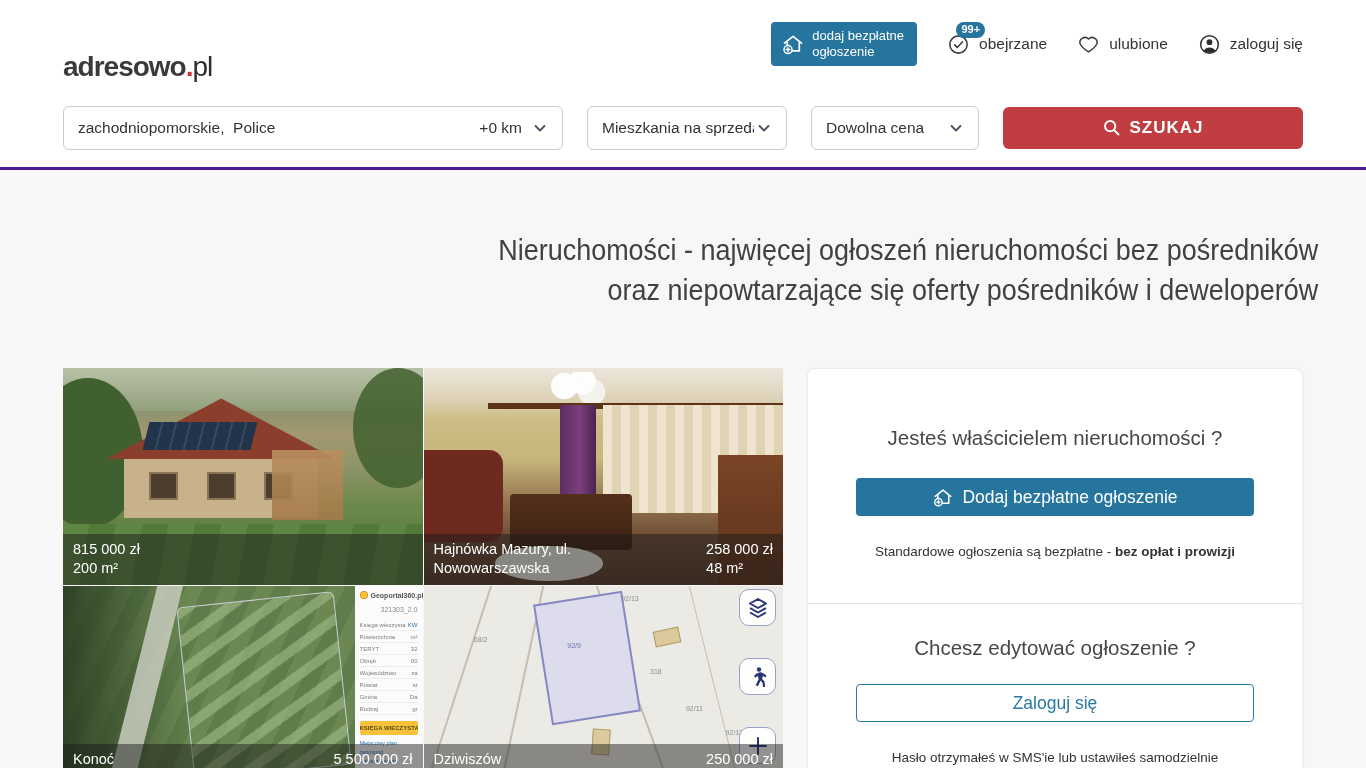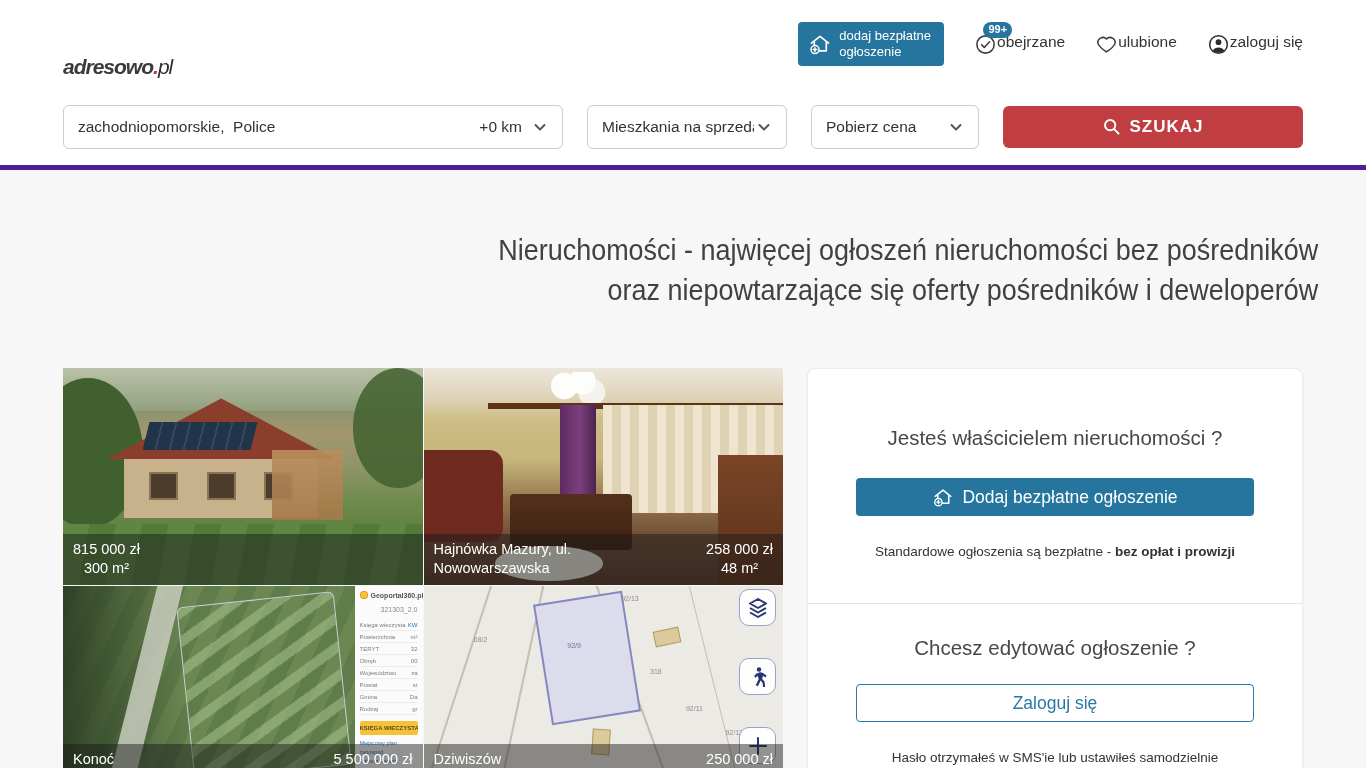--- a/index.html
+++ b/index.html
@@ -1,34 +1,34 @@
 <!DOCTYPE html>
 <html lang="pl"><head>
 <meta charset="utf-8">
 <style>
   * { margin:0; padding:0; box-sizing:border-box; }
   html,body { width:1366px; height:768px; overflow:hidden; }
   body { font-family:"Liberation Sans", sans-serif; color:#3c3c3c; background:#f7f7f8; }
 
   
   .header { background:#fff; height:88px; display:flex; align-items:center; justify-content:space-between; padding:0 63px; }
-  .logo { font-size:21px; font-style:italic; letter-spacing:-1px; cursor:pointer; white-space:nowrap;margin-top:46px; }
+  .logo { font-size:28px; letter-spacing:-1px; cursor:pointer; white-space:nowrap;margin-top:46px; }
   .logo .w { font-weight:700; color:#3a3a3a; }
   .logo .d { font-weight:700; color:#cf3338; }
   .logo .t { font-weight:300; color:#2e2e2e; }
   .hdr-right { display:flex; align-items:center; gap:30px; }
-  .hdr-item { display:flex; font-size:15.5px; color:#333; cursor:pointer; }
+  .hdr-item { display:flex; align-items:center; gap:9px; font-size:15.5px; color:#333; cursor:pointer; }
   .hdr-icon { width:23px; height:23px; position:relative; flex:0 0 auto; }
   .hdr-icon svg { width:100%; height:100%; display:block; }
   .badge { position:absolute; top:-11px; right:-15px; background:#26759e; color:#fff; font-size:11px; font-weight:700; line-height:1; padding:2px 5px 3px; border-radius:8px; }
   .btn-add { display:flex; align-items:center; gap:7px; background:#26759e; color:#fff; border:none; border-radius:4px; padding:6px 13px 6px 10px; font-size:13px; line-height:1.2; text-align:left; cursor:pointer; font-family:inherit; }
   .btn-add svg { width:24px; height:24px; }
 
   
-  .searchbar { background:#fff; height:82px; display:flex; align-items:center; gap:24px; padding:0 63px; border-bottom:5px solid #4c1d95; }
+  .searchbar { background:#fff; height:82px; display:flex; align-items:center; gap:24px; padding:0 63px; border-bottom:3px solid #4c1d95; }
   .field { height:44px; border:1px solid #c9ccd2; border-radius:6px; background:#fff; display:flex; align-items:center; font-size:15.5px; color:#333; cursor:pointer; }
   .f-loc { width:500px; padding:0 14px; justify-content:space-between; }
   .f-loc .loc-text { white-space:pre; overflow:hidden; }
   .f-loc .radius { display:flex; align-items:center; gap:10px; color:#333; }
   .f-sel { padding:0 14px; justify-content:space-between; }
   .f-cat { width:200px; }
   .f-cat .sel-text { width:152px; overflow:hidden; white-space:nowrap; }
   .f-price { width:168px; }
   .chev svg { width:16px; height:16px; display:block; }
   .btn-search { width:300px; height:42px; background:#c03d41; border:none; border-radius:6px; color:#fff; font-weight:700; font-size:17px; letter-spacing:1px; display:flex; align-items:center; justify-content:center; gap:8px; cursor:pointer; font-family:inherit;text-align:right; }
@@ -37,21 +37,21 @@
   
   .hero { text-align:right; padding:60px 0 0; }
   .hero h1 { font-size:29px; font-weight:400; color:#414141; line-height:40px; transform:scaleX(.93); transform-origin:center; }
 
   
   .main { display:flex; gap:24px; padding:58px 63px 0; align-items:flex-start; }
   .grid { width:720px; display:grid; grid-template-columns:359.5px 359.5px; gap:1px; }
   .card { position:relative; height:217px; overflow:hidden; cursor:pointer; background:#ddd; }
   .strip { position:absolute; left:0; right:0; bottom:0; background:rgba(25,25,25,.47); color:#fff; display:flex; justify-content:space-between; padding:6px 10px 7px; font-size:14.5px; line-height:19px; }
   .strip .nm { max-width:200px; }
-  .strip .pr { text-align:center; white-space:nowrap; }
+  .strip .pr { text-align:left; white-space:nowrap; }
   .strip-mid { bottom:auto; top:158px; height:59px; align-items:flex-start; }
 
   
   .ph-house { background:linear-gradient(180deg,#93a07e 0%,#7a8a60 10%,#8d9370 20%,#a3976f 30%,#8f9468 46%,#6d8a4c 62%,#587c3e 82%,#4d7236 100%); }
   .ph-house .sky { position:absolute; top:0; left:0; right:0; height:20%; background:linear-gradient(180deg,#b9c2a8,#93a07e); }
   .ph-house .tree { position:absolute; border-radius:50%; background:#41602f; }
   .t1 { left:-30px; top:10px; width:110px; height:150px; }
   .t2 { right:-20px; top:0; width:90px; height:120px; opacity:.85; }
   .ph-house .roof { position:absolute; left:12%; top:14%; width:64%; height:28%; background:#8c3e2d; clip-path:polygon(0 100%,50% 0,100% 100%); }
   .ph-house .solar { position:absolute; left:23%; top:25%; width:30%; height:13%; background:repeating-linear-gradient(90deg,#22344a 0 12px,#34495f 12px 14px); transform:skewX(-14deg); }
@@ -183,21 +183,21 @@
   </div>
   <div class="field f-sel f-cat" role="combobox">
     <span class="sel-text">Mieszkania na sprzedaż</span>
     <span class="chev">
       <svg viewBox="0 0 16 16" fill="none" stroke="#4c5866" stroke-width="2" stroke-linecap="round" stroke-linejoin="round">
           <path d="m3.5 6 4.5 4.5L12.5 6"></path>
         </svg>
     </span>
   </div>
   <div class="field f-sel f-price" role="combobox">
-    <span>Pobierz cena</span>
+    <span>Dowolna cena</span>
     <span class="chev">
       <svg viewBox="0 0 16 16" fill="none" stroke="#4c5866" stroke-width="2" stroke-linecap="round" stroke-linejoin="round">
           <path d="m3.5 6 4.5 4.5L12.5 6"></path>
         </svg>
     </span>
   </div>
   <button class="btn-search">
     <span style="display:flex">
       <svg viewBox="0 0 20 20" fill="none" stroke="#fff" stroke-width="2" stroke-linecap="round">
         <circle cx="8.6" cy="8.6" r="5.4"></circle>
@@ -227,21 +227,21 @@
       <div class="solar"></div>
       <div class="wall"></div>
       <div class="win w1"></div>
       <div class="win w2"></div>
       <div class="win w3"></div>
       <div class="pergola"></div>
       <div class="grass"></div>
       <div class="strip">
         <span class="pr">
           <span style="display:block">815 000 zł</span>
-          <span style="display:block">300 m²</span>
+          <span style="display:block">200 m²</span>
         </span>
       </div>
     </div>
 
     <div class="card ph-room">
       <div class="lamp"></div>
       <div class="rail"></div>
       <div class="curtain"></div>
       <div class="sheer"></div>
       <div class="chair"></div>

